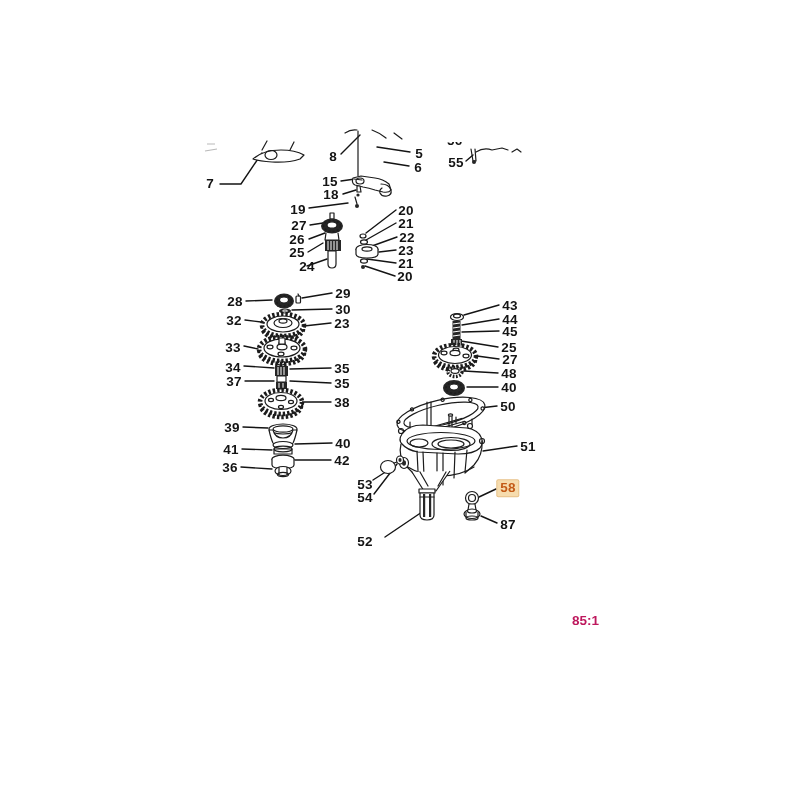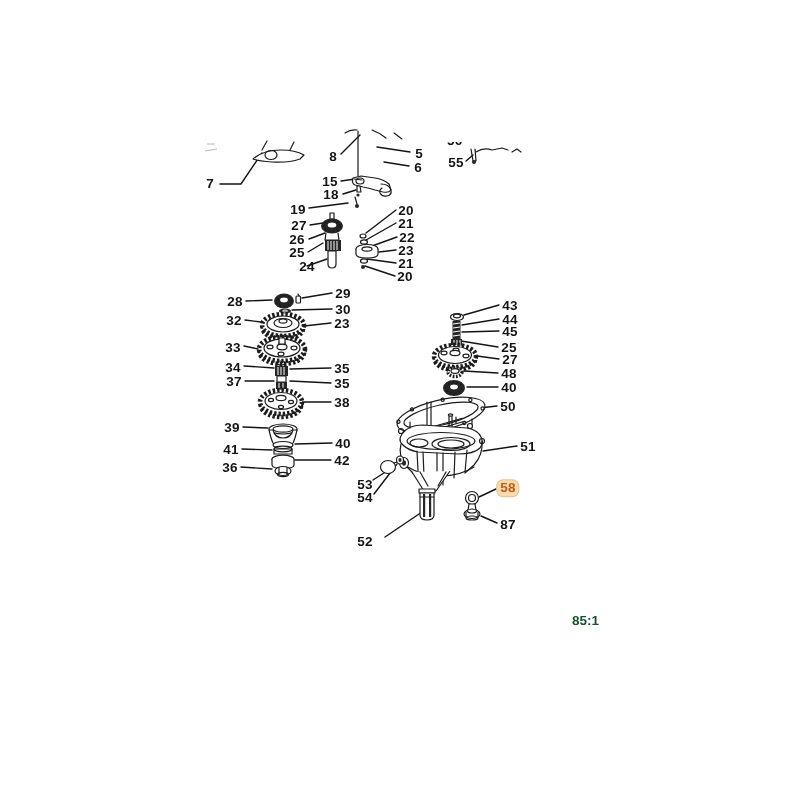--- a/index.html
+++ b/index.html
@@ -6,31 +6,31 @@
   body{width:800px;height:800px;font-family:"Liberation Sans",sans-serif;}
   .stage{position:relative;width:800px;height:800px;overflow:hidden;background:#fff;}
   .stage svg{position:absolute;left:0;top:0;}
   .lbl{
     position:absolute;transform:translate(-50%,-50%);
     font-weight:700;font-size:13.5px;color:#141414;
     white-space:nowrap;letter-spacing:.2px;line-height:1;
   }
   .lbl.hl{
     color:#c35a17;background:#f6dcae;
-    padding:1px 3px;border-radius:6px;box-shadow:0 0 0 1px #e7c188;
+    padding:1px 3px;border-radius:1px;box-shadow:0 0 0 1px #e7c188;
   }
   .lbl-clip{position:absolute;width:24px;height:8px;overflow:hidden;}
   .lbl-clip-inner{position:absolute;left:0;top:-8px;font-weight:700;font-size:13.5px;color:#141414;letter-spacing:.2px;line-height:1;}
   .caption{
     position:absolute;left:435px;top:598px;
     font-weight:700;font-size:9.5px;line-height:11px;color:#111;letter-spacing:.1px;
   }
   .ratio{
     position:absolute;left:572px;top:613px;
-    font-weight:700;font-size:13.5px;color:#14532d;
+    font-weight:700;font-size:13.5px;color:#be185d;
   }
   
   .ln{stroke:#1c1c1c;stroke-width:1.2;fill:none;stroke-linecap:round;stroke-linejoin:round;}
   .fw{fill:#ffffff;stroke:#1c1c1c;stroke-width:1.2;stroke-linejoin:round;}
   .fd{fill:#262626;stroke:none;}
   .teeth{fill:#ffffff;stroke:#1c1c1c;stroke-width:4.6;stroke-dasharray:2.4 2;}
   .teeth2{fill:#ffffff;stroke:#1c1c1c;stroke-width:3.4;stroke-dasharray:1.7 1.5;}
   .balls{stroke:#1c1c1c;stroke-width:1.6;fill:none;stroke-dasharray:2 2.2;}
   .leader{stroke:#141414;stroke-width:1.4;fill:none;stroke-linecap:round;}
   .faint{stroke:#b9b9b9;stroke-width:1.2;fill:none;}

